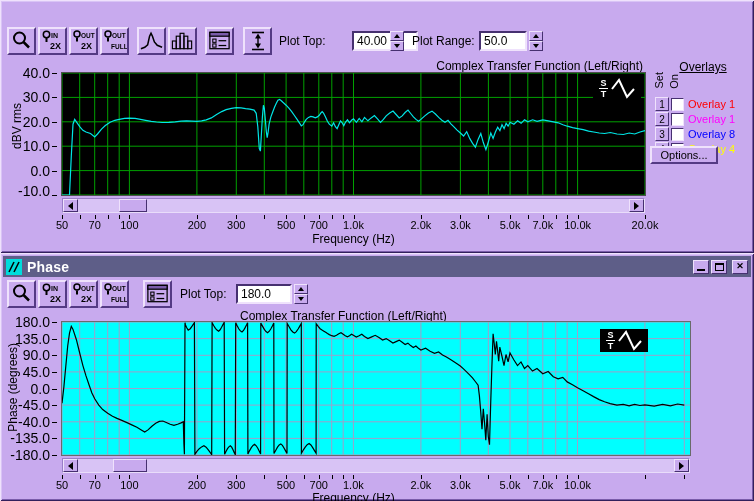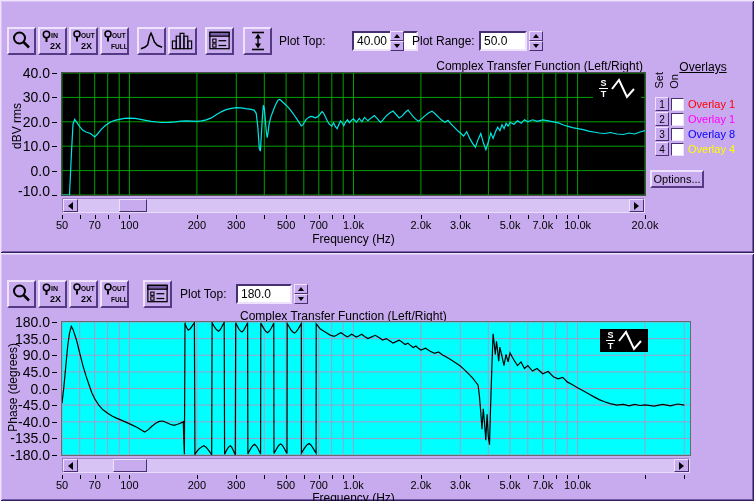--- a/index.html
+++ b/index.html
@@ -282,24 +282,41 @@
   <div class="ovrow" style="left:655px;top:127px">
     <span class="ovbtn">3</span>
     <span class="cb"></span>
     <span class="ovlab" style="color: rgb(0, 0, 255);">Overlay 8</span>
   </div>
   <div class="ovrow" style="left:655px;top:142px">
     <span class="ovbtn">4</span>
     <span class="cb"></span>
     <span class="ovlab" style="color: rgb(255, 255, 0);">Overlay 4</span>
   </div>
-  <button class="btn options" style="left:650px;top:170px;width:54px">Options...</button>
+  <button class="btn options" style="left:650px;top:146px;width:68px">Options...</button>
 </div>
 
 <div class="win" style="left:0;top:253px;width:754px;height:248px">
+  <div class="titlebar">
+    <svg class="ticon" viewBox="0 0 16 16">
+      <rect x="0" y="0" width="16" height="16" fill="#00dcdc"></rect>
+      <polyline points="3,13 8,3" fill="none" stroke="#000" stroke-width="1.6"></polyline>
+      <polyline points="8,13 13,3" fill="none" stroke="#000" stroke-width="1.6"></polyline>
+    </svg>
+    <span class="title">Phase</span>
+    <span class="winbtns">
+      <span class="wbtn">
+          <i class="g-min"></i>
+        </span>
+      <span class="wbtn">
+          <i class="g-max"></i>
+        </span>
+      <span class="wbtn close g-x"></span>
+    </span>
+  </div>
 
   <button class="btn tbtn" style="left:7px">
     <svg width="22" height="22" viewBox="0 0 22 22">
       <circle cx="8.5" cy="8" r="5.5" fill="none" stroke="#000" stroke-width="2"></circle>
       <line x1="12.5" y1="12" x2="18" y2="17.5" stroke="#000" stroke-width="2.5"></line>
     </svg>
   </button>
   <button class="btn tbtn" style="left:38px">
     <svg width="24" height="24" viewBox="0 0 24 24">
       <circle cx="5.5" cy="5.5" r="3.2" fill="none" stroke="#000" stroke-width="1.5"></circle>

